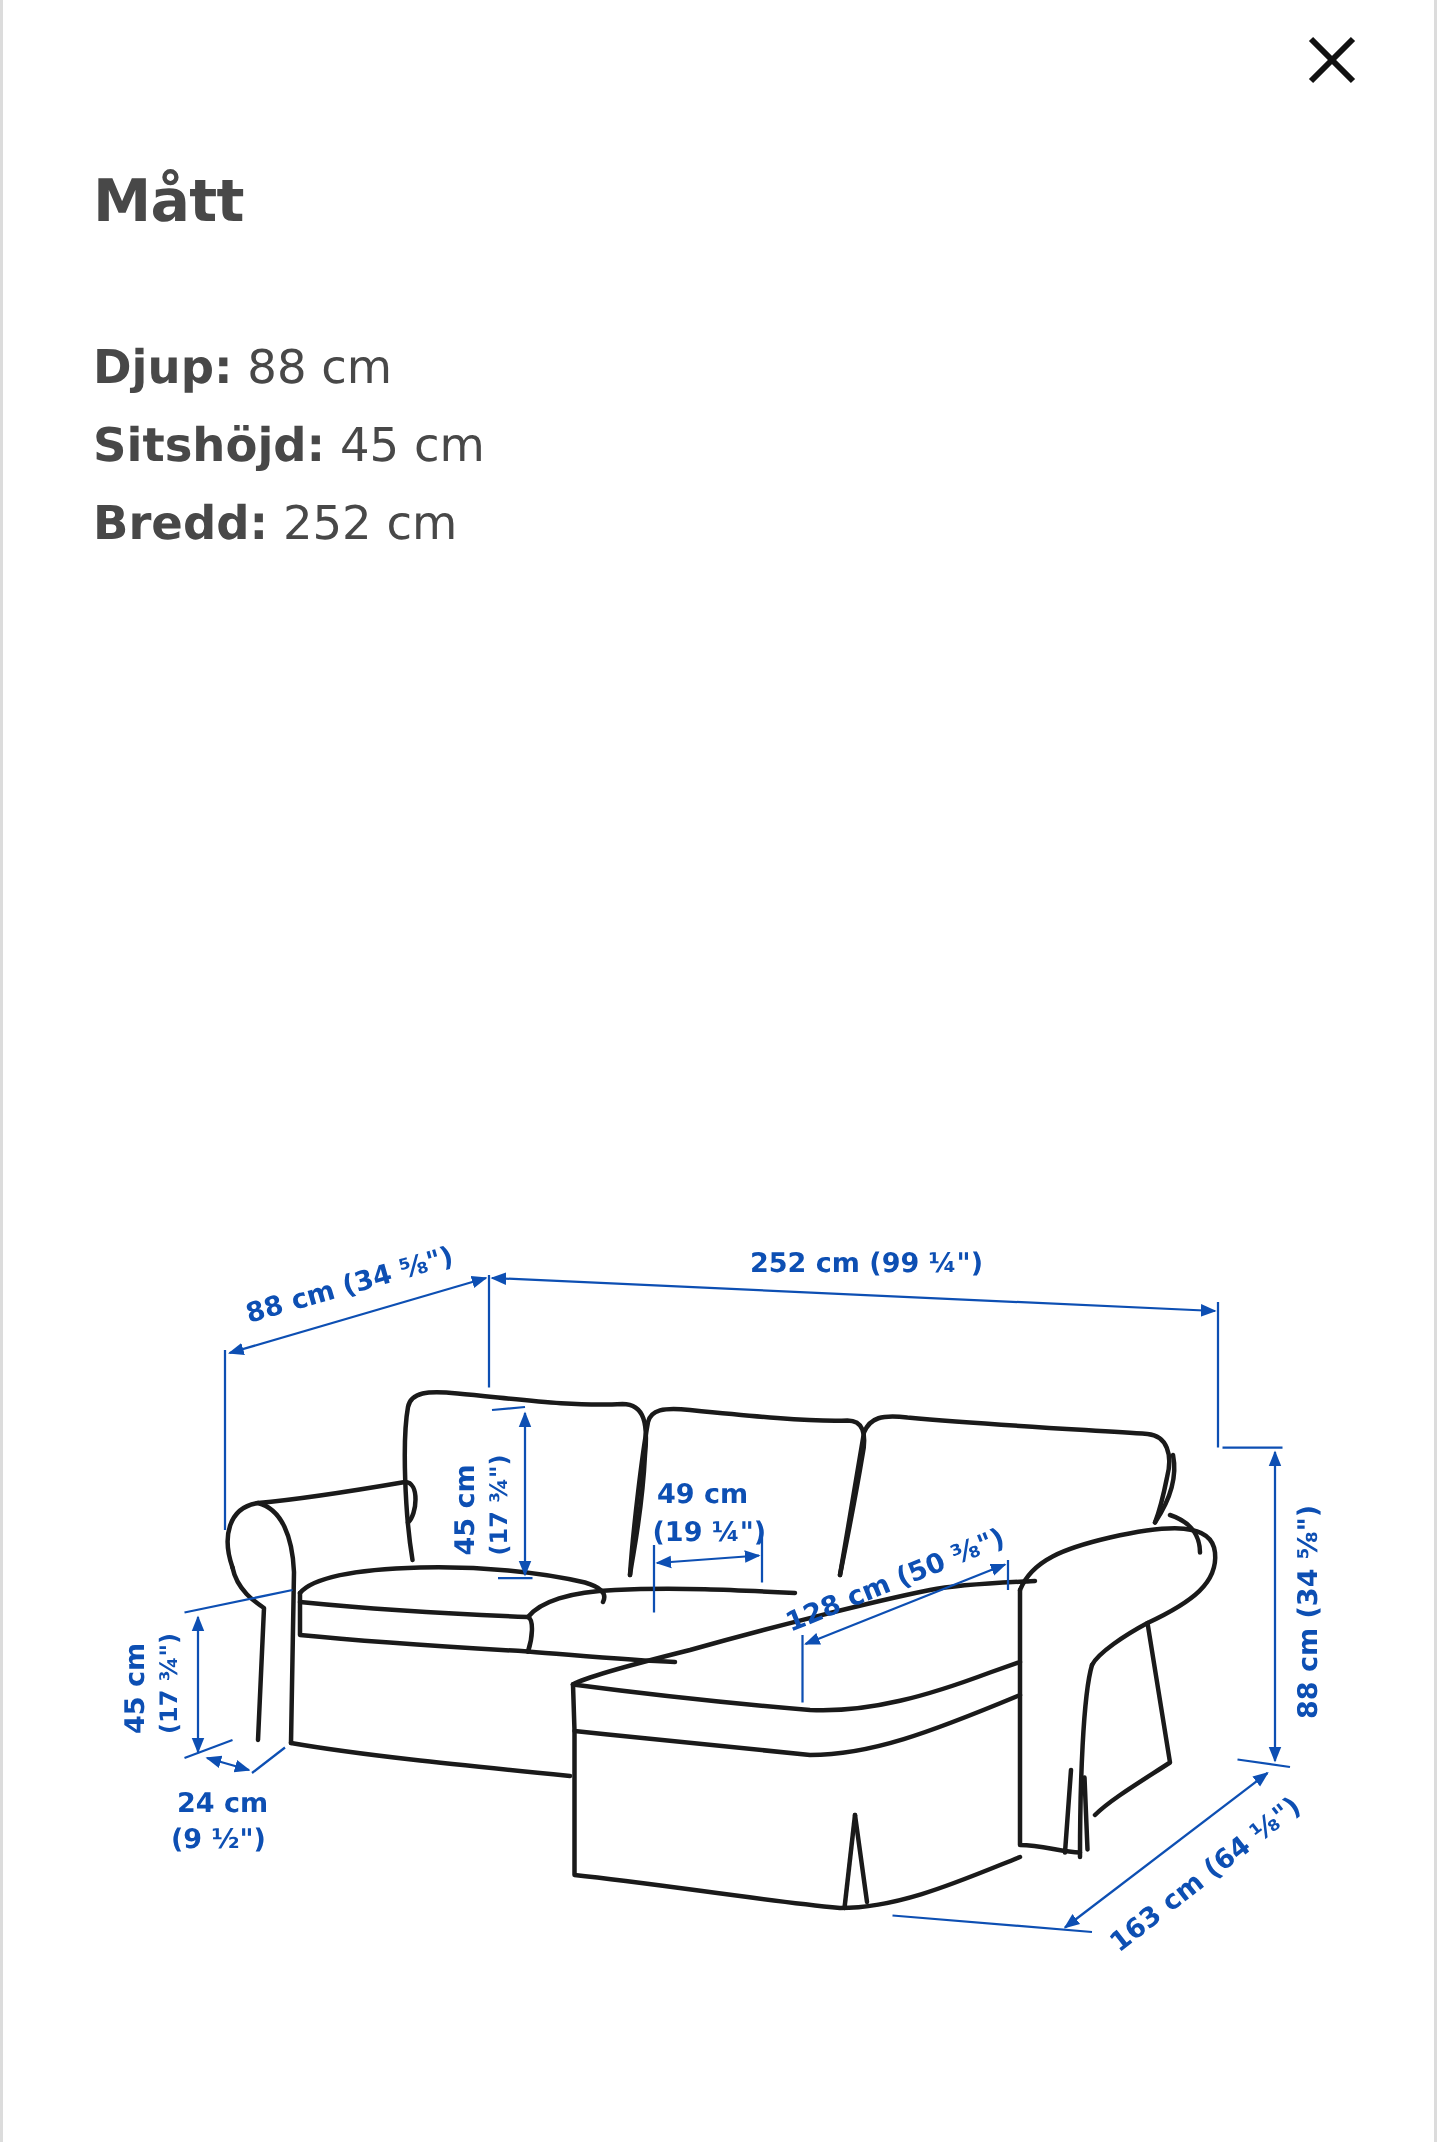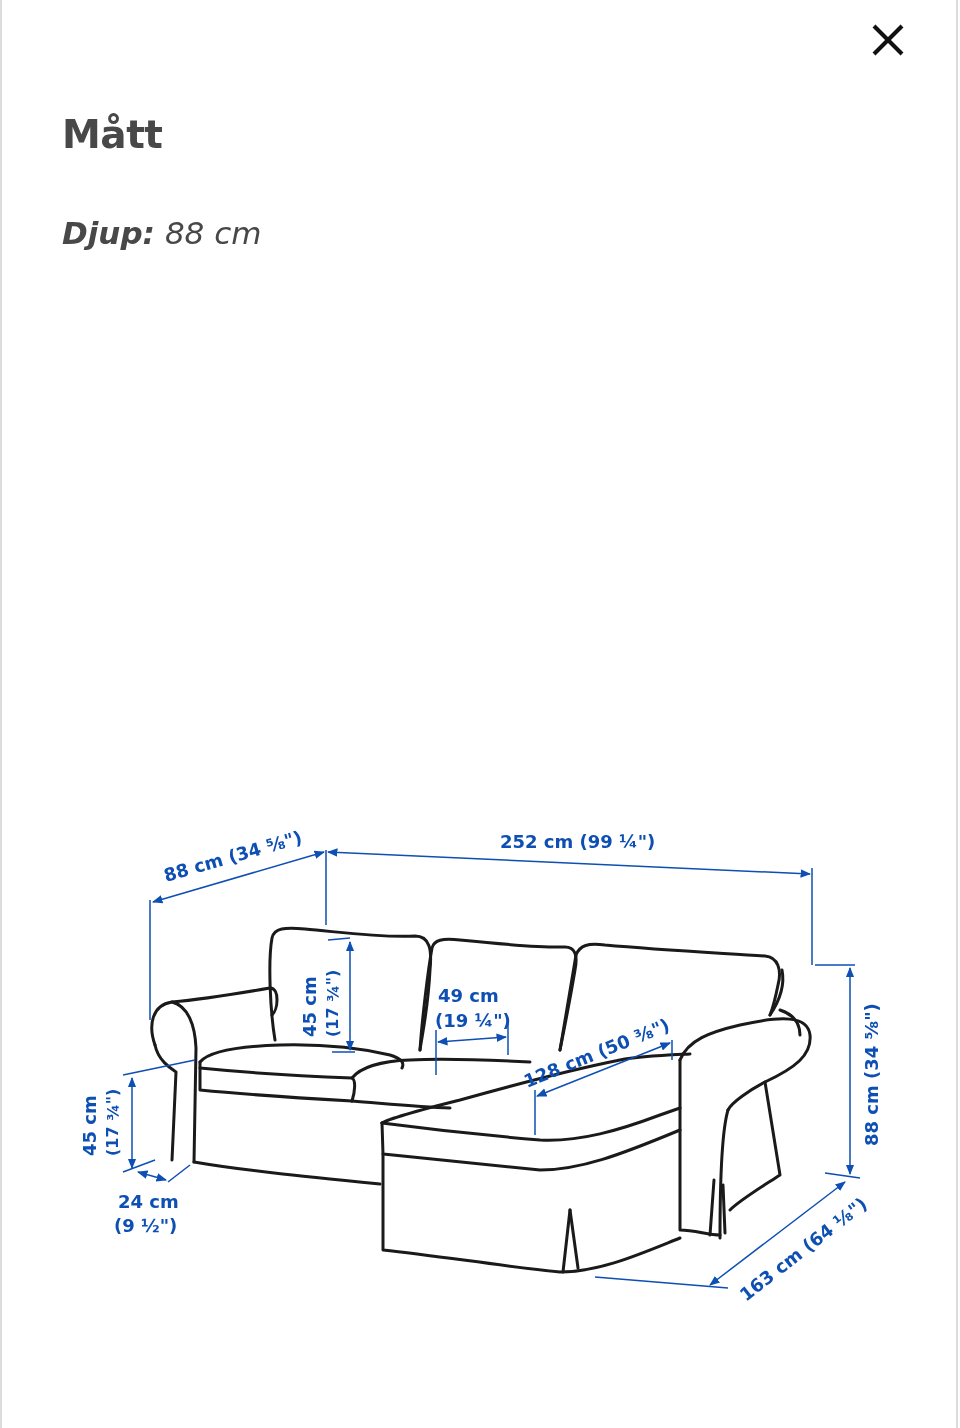--- a/index.html
+++ b/index.html
@@ -16,23 +16,22 @@
     .close-btn {
       position: absolute; left: 860px; top: 12px; width: 56px; height: 56px;
       display: flex; align-items: center; justify-content: center;
       cursor: pointer;
     }
     .title {
       position: absolute; left: 62px; top: 112px; margin: 0;
       font-size: 39px; font-weight: bold; color: #484848; letter-spacing: -0.5px;
     }
     .dims {
-      position: absolute; left: 62px; top: 208px; margin: 0; padding: 0;
+      position: absolute; left: 62px; top: 220px; margin: 0; padding: 0;
       list-style: none;
-      font-style: italic;
     }
     .dims li {
       height: 51.8px; line-height: 51.8px; font-size: 31px; color: #484848;
       white-space: nowrap;
     }
     .dims .lbl { font-weight: bold; }
     .dims .val { font-weight: normal; }
     .drawing {
       position: absolute; left: 60px; top: 810px; width: 850px; height: 500px;
     }
@@ -51,20 +50,22 @@
   <svg width="34" height="34" viewBox="0 0 34 34">
     <line x1="3" y1="3" x2="31" y2="31" stroke="#111" stroke-width="4" stroke-linecap="butt"></line>
     <line x1="31" y1="3" x2="3" y2="31" stroke="#111" stroke-width="4" stroke-linecap="butt"></line>
   </svg>
 </div>
 
 <h1 class="title">Mått</h1>
 
 <ul class="dims">
   <li><span class="lbl">Djup:</span> <span class="val">88 cm</span></li>
+  <li><span class="lbl">Sitshöjd:</span> <span class="val">45 cm</span></li>
+  <li><span class="lbl">Bredd:</span> <span class="val">252 cm</span></li>
 </ul>
 
 <div class="drawing">
 
   <svg viewBox="0 0 850 500">
     <defs>
       <marker id="arr" viewBox="0 0 10 10" refX="9" refY="5" markerWidth="7" markerHeight="7" orient="auto-start-reverse">
         <path d="M0,1 L10,5 L0,9 Z" fill="#0d4fb3"></path>
       </marker>
     </defs>

